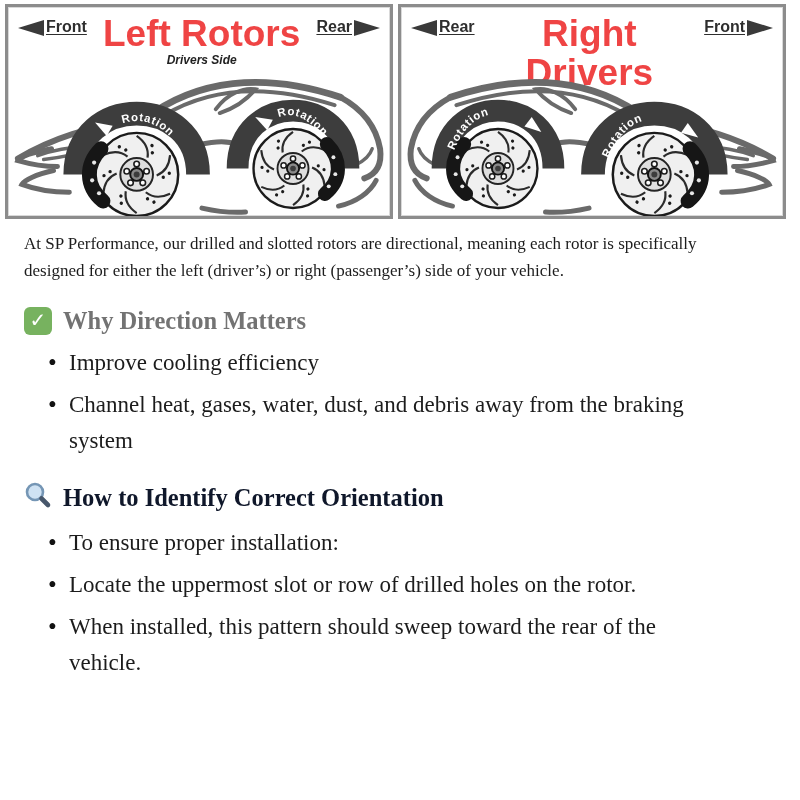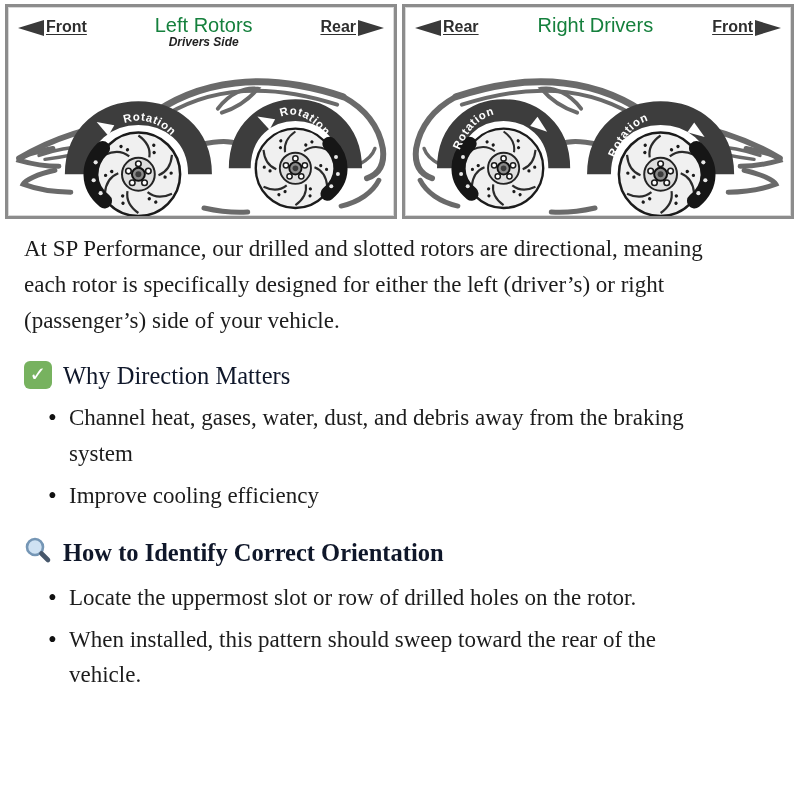--- a/index.html
+++ b/index.html
@@ -1,43 +1,43 @@
 <!DOCTYPE html>
 <html><head>
 <meta charset="utf-8">
 <style>
   * { box-sizing: border-box; }
   html,body { margin:0; padding:0; background:#fff; }
   body { width:800px; height:800px; overflow:hidden; font-family:"Liberation Serif","DejaVu Serif",serif; color:#1c1c1c; }
 
   
-  .diagram { display:flex; gap:5px; padding:4px 6px 0 5px; }
+  .diagram { display:flex; gap:5px; padding:4px 14px 0 5px; }
   .panel {
     width:392px; height:215px; background:#fff;
     border:3px solid #8c8c8c;
     box-shadow: inset 0 0 0 1px #d9d9d9;
     overflow:hidden; position:relative;
   }
   .panel-header { display:flex; justify-content:space-between; align-items:flex-start; padding:7px 10px 0 10px; height:50px; }
   .dir { display:flex; align-items:center; gap:1px; margin-top:3px; }
   .dir-label { font-family:"Liberation Sans",sans-serif; font-weight:bold; font-size:16px; color:#2e2e2e; text-decoration:underline; text-underline-offset:2px; }
   .tri { width:0; height:0; border-top:8px solid transparent; border-bottom:8px solid transparent; margin-top:3px; }
   .tri-left  { border-right:26px solid #3a3a3a; margin-right:1px; }
   .tri-right { border-left:26px solid #3a3a3a; margin-left:1px; }
   .titles { text-align:center; line-height:1.05; margin-top:1px; }
-  .panel-title { font-family:"Liberation Sans",sans-serif; font-weight:normal; font-size:20px; color:#15803d; }
+  .panel-title { font-family:"Liberation Sans",sans-serif; font-weight:bold; font-size:37px; color:#ef4444; }
   .panel-subtitle { font-family:"Liberation Sans",sans-serif; font-weight:bold; font-style:italic; font-size:12px; color:#222; }
   .car-svg { display:block; width:100%; height:159px; }
 
   
   .content { padding:4px 24px 0 24px; }
-  .para { font-size:23px; line-height:1.56; margin:8px 0 12px 0; max-width:712px; }
+  .para { font-size:17px; line-height:1.56; margin:8px 0 12px 0; max-width:712px; }
   .heading { display:flex; align-items:center; gap:11px; margin:22px 0 10px 0; font-size:24.5px; }
   .heading .h-text { line-height:1.2; }
-  .h-bold .h-text { font-weight:normal; color:#0f172a; }
+  .h-bold .h-text { font-weight:bold; color:#737373; }
   .h-reg  .h-text { font-weight:bold; color:#0f172a; }
   .check-icon {
     width:28px; height:28px; border-radius:6px; background:#77b25f;
     display:inline-flex; align-items:center; justify-content:center; flex:0 0 auto;
   }
   .check-glyph { color:#fff; font-family:"DejaVu Sans",sans-serif; font-weight:bold; font-size:20px; line-height:1; transform:translateY(-1px); }
   .mag-icon { flex:0 0 auto; display:inline-block; }
   ul.bullets { list-style:none; margin:6px 0 20px 0; padding:0 0 0 24px; max-width:700px; }
   ul.bullets li { position:relative; padding-left:21px; font-size:23px; line-height:1.56; margin:0 0 6px 0; }
   ul.bullets li::before { content:"\2022"; position:absolute; left:0; top:-2px; font-size:25px; color:#111; }
@@ -175,32 +175,33 @@
 
   <h2 class="heading h-bold">
     <span class="check-icon">
         <span class="check-glyph">✓</span>
       </span>
     <span class="h-text">Why Direction Matters</span>
   </h2>
 
 
   <ul class="bullets">
+    <li>Improve cooling efficiency</li>
     <li>Channel heat, gases, water, dust, and debris away from the braking system</li>
-    <li>Improve cooling efficiency</li>
   </ul>
 
   <h2 class="heading h-reg">
     <span class="mag-icon">
       <svg width="28" height="28" viewBox="0 0 28 28">
         <circle cx="11" cy="11" r="8" fill="#cfe2f3" stroke="#7596b5" stroke-width="2.6"></circle>
         <line x1="17.5" y1="17.5" x2="24" y2="24" stroke="#47576b" stroke-width="4.6" stroke-linecap="round"></line>
       </svg>
     </span>
     <span class="h-text">How to Identify Correct Orientation</span>
   </h2>
 
   <ul class="bullets">
+    <li>To ensure proper installation:</li>
     <li>Locate the uppermost slot or row of drilled holes on the rotor.</li>
     <li>When installed, this pattern should sweep toward the rear of the vehicle.</li>
   </ul>
 
 </div>
 
 </body></html>

